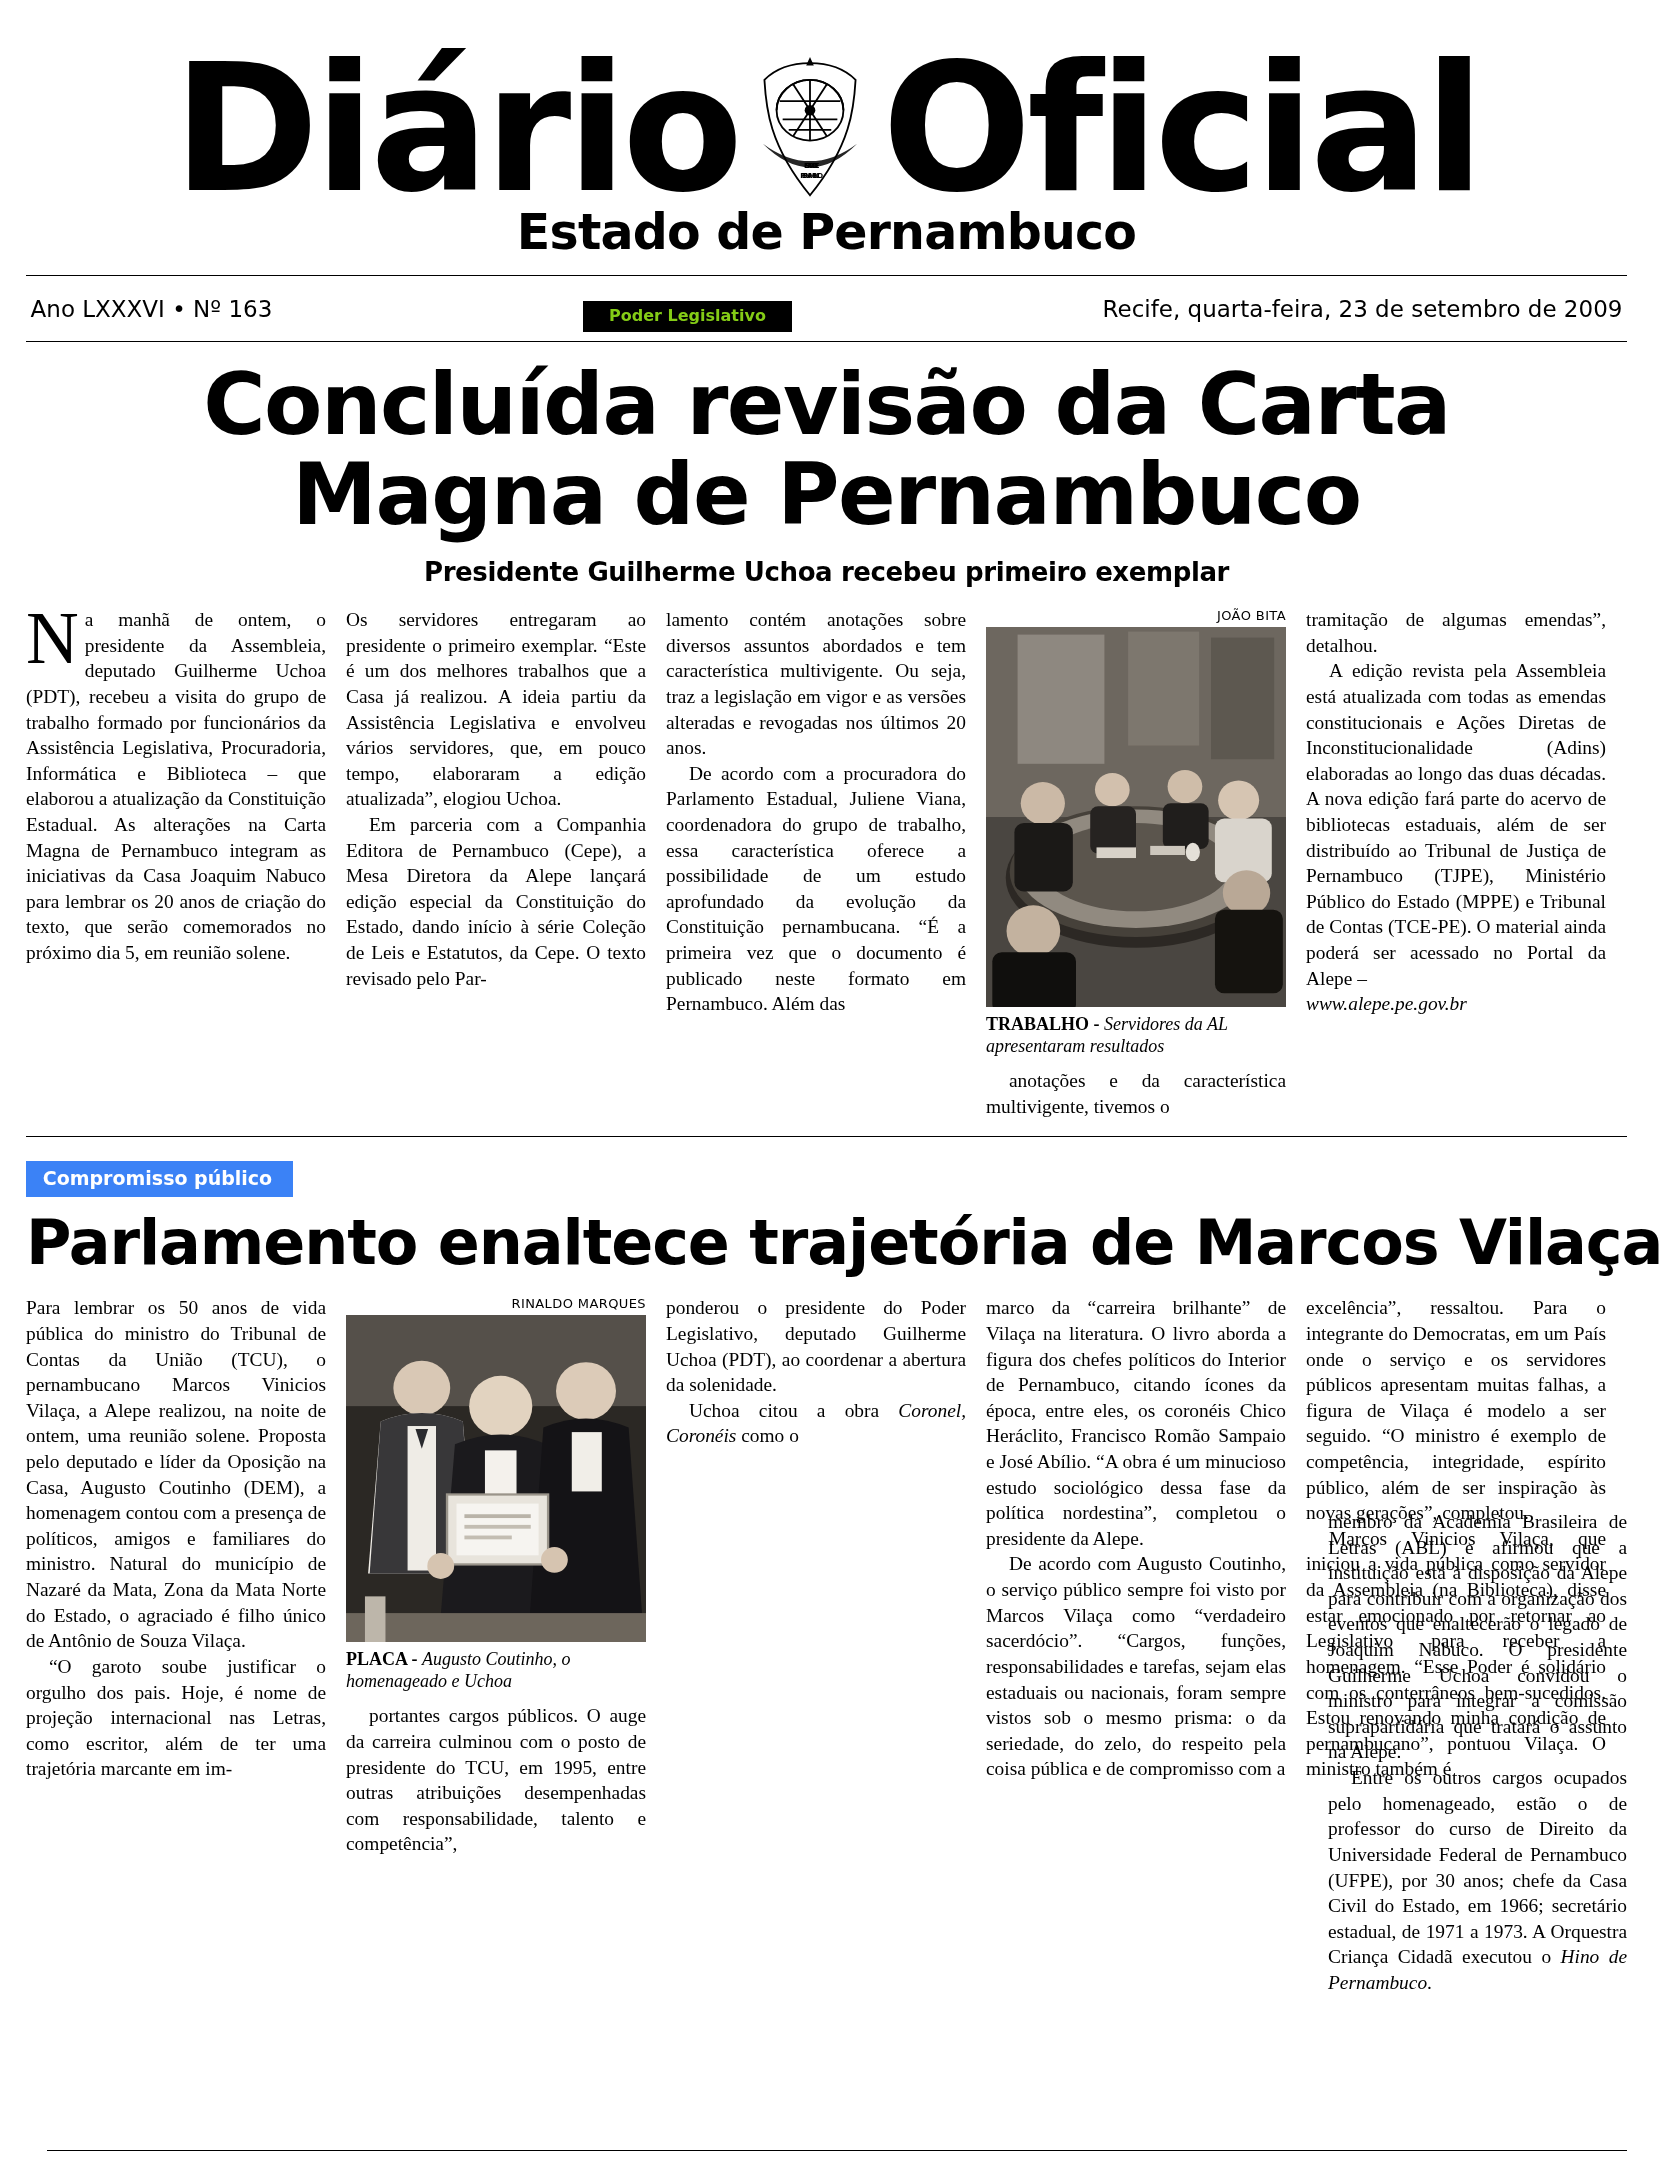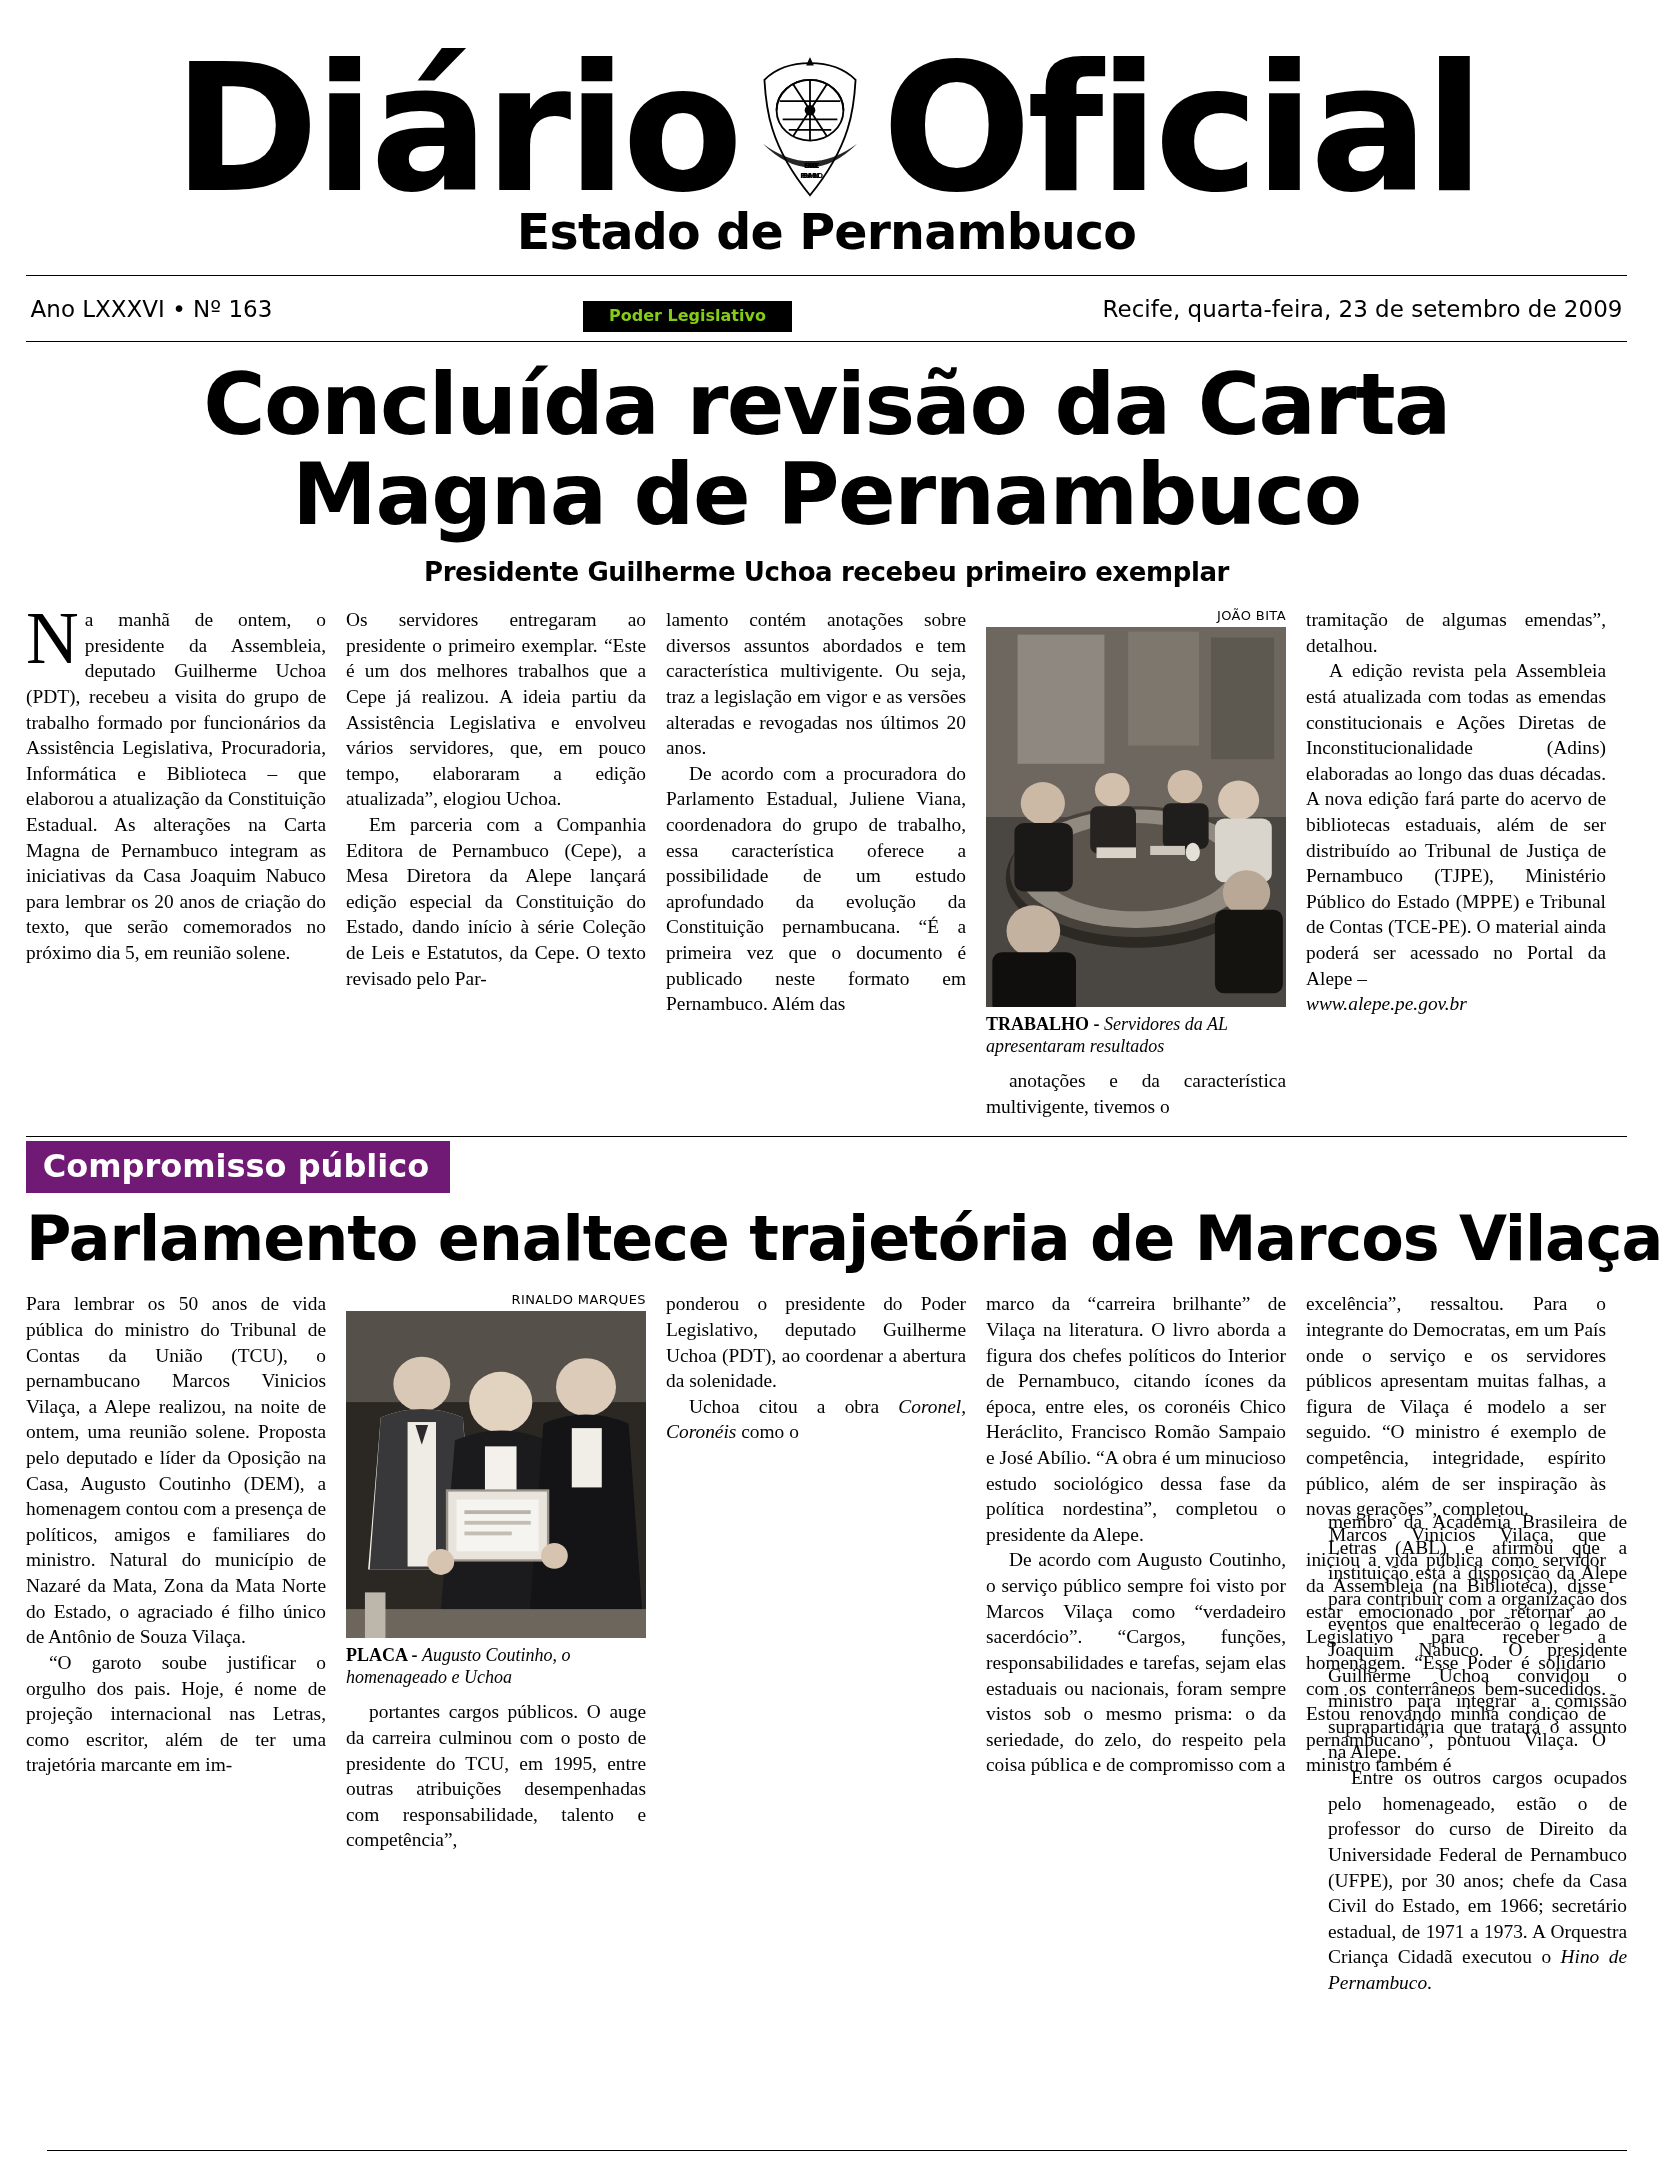--- a/index.html
+++ b/index.html
@@ -150,26 +150,26 @@
   .caption b{font-weight:bold;}
   .caption i{font-style:italic;}
 
   
   .sect-rule{
     border-top:1.5px solid #000;
     margin-top:16.7px;
   }
   .sect-tag{
     display:inline-block;
-    background:#701a75;color:#fff;
-    font-family:"DejaVu Sans", sans-serif;
-    font-weight:bold;
-    font-size:32px;
+    background:#3b82f6;color:#fff;
+    font-family:"DejaVu Sans", sans-serif;
+    font-weight:bold;
+    font-size:19px;
     padding:6px 21px 7.6px 16.7px;
-    margin-top:4px;
+    margin-top:24px;
   }
   .headline2{
     font-family:"DejaVu Sans", sans-serif;
     font-weight:bold;
     font-size:62px;
     line-height:1.05;
     margin-top:13.7px;
     letter-spacing:-1.1px;
     white-space:nowrap;
   }
@@ -241,21 +241,21 @@
   
   <div class="cols">
 
     <div class="col">
       <p class="first dropcap-para">
         <span class="dropcap">N</span><span>a manhã de ontem, o presidente da Assembleia, deputado Guilherme Uchoa (PDT), recebeu a visita do grupo de trabalho formado por funcionários da Assistência Legislativa, Procuradoria, Informática e Biblioteca – que elaborou a atualização da Constituição Estadual. As alterações na Carta Magna de Pernambuco integram as iniciativas da Casa Joaquim Nabuco para lembrar os 20 anos de criação do texto, que serão comemorados no próximo dia 5, em reunião solene.</span>
       </p>
     </div>
 
     <div class="col">
-      <p class="first">Os servidores entregaram ao presidente o primeiro exemplar. “Este é um dos melhores trabalhos que a Cepe já realizou. A ideia partiu da Assistência Legislativa e envolveu vários servidores, que, em pouco tempo, elaboraram a edição atualizada”, elogiou Uchoa.</p>
+      <p class="first">Os servidores entregaram ao presidente o primeiro exemplar. “Este é um dos melhores trabalhos que a Casa já realizou. A ideia partiu da Assistência Legislativa e envolveu vários servidores, que, em pouco tempo, elaboraram a edição atualizada”, elogiou Uchoa.</p>
       <p>Em parceria com a Companhia Editora de Pernambuco (Cepe), a Mesa Diretora da Alepe lançará edição especial da Constituição do Estado, dando início à série Coleção de Leis e Estatutos, da Cepe. O texto revisado pelo Par-</p>
     </div>
 
     <div class="col">
       <p class="first">lamento contém anotações sobre diversos assuntos abordados e tem característica multivigente. Ou seja, traz a legislação em vigor e as versões alteradas e revogadas nos últimos 20 anos.</p>
       <p>De acordo com a procuradora do Parlamento Estadual, Juliene Viana, coordenadora do grupo de trabalho, essa característica oferece a possibilidade de um estudo aprofundado da evolução da Constituição pernambucana. “É a primeira vez que o documento é publicado neste formato em Pernambuco. Além das</p>
     </div>
 
     <div class="col photo-block">
       <div class="credit">JOÃO BITA</div>

